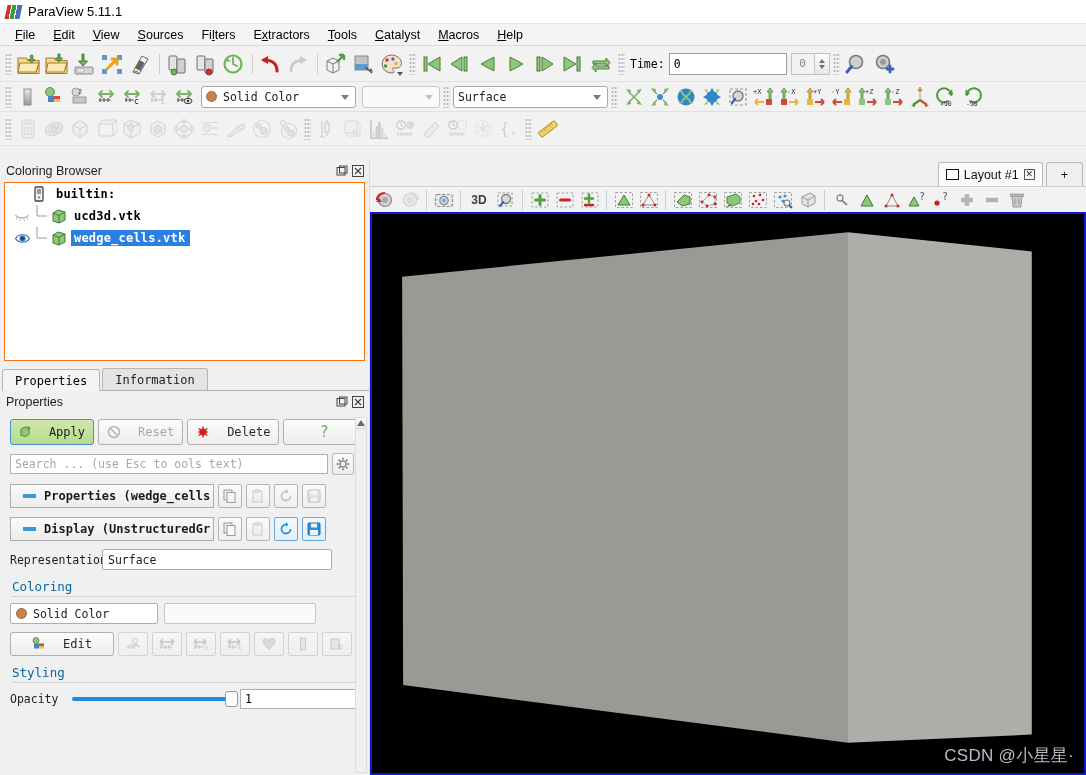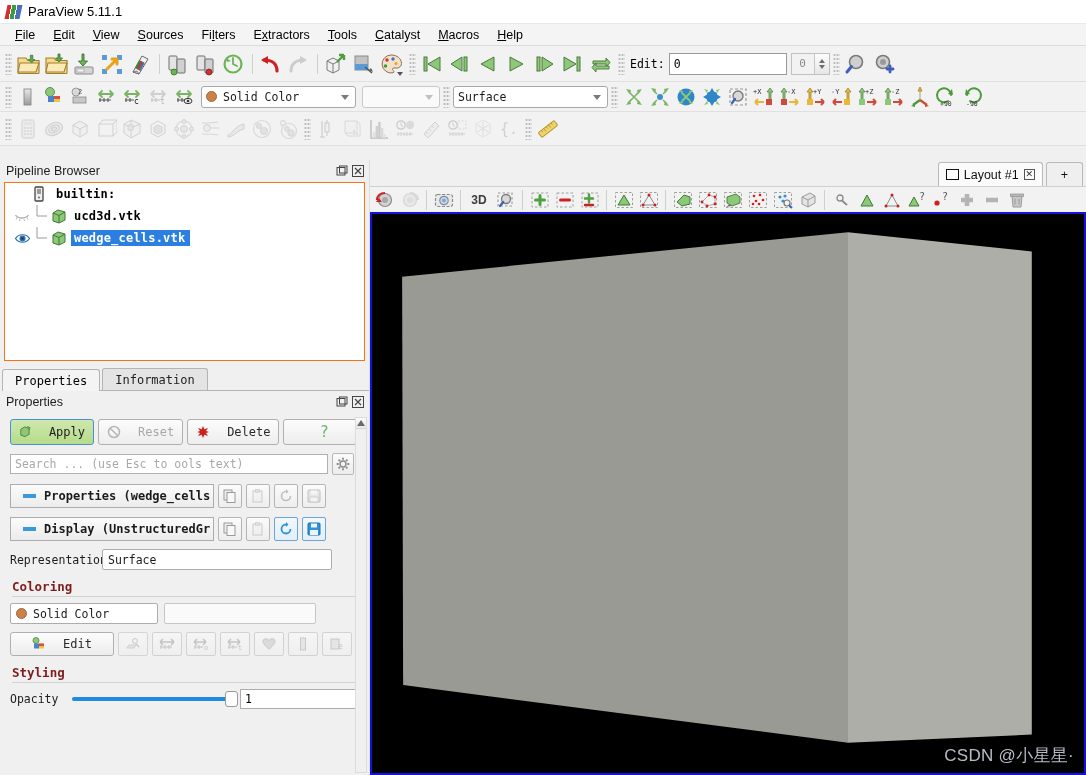--- a/index.html
+++ b/index.html
@@ -293,21 +293,21 @@
   }
   .fcombo {
     height: 21px; border: 1px solid #adadad; background: #fff;
     border-radius: 2px; position: relative;
     font-family: "DejaVu Sans Mono", monospace;
     font-size: 11.5px; color: #1a1a1a;
     display: flex; align-items: center; padding: 0 18px 0 5px;
   }
   .grouphdr {
     font-family: "DejaVu Sans Mono", monospace;
-    font-size: 12.5px; font-weight: bold; color: #7f1d1d;
+    font-size: 12.5px; font-weight: normal; color: #0369a1;
     margin: 9px 0 2px 8px;
   }
   .grouprule { height: 1px; background: #d2d2d2; margin: 0 8px 0 8px; }
 
   .scrollbar {
     position: absolute; right: 2px; top: 4px; bottom: 2px; width: 12px;
     background: #f0f0f0; border: 1px solid #dcdcdc;
   }
   .scrollbar .thumbtop {
     width: 100%; height: 11px;
@@ -563,21 +563,21 @@
     </div>
     <div class="tbtn">
       <svg width="26" height="24" viewBox="0 0 26 24">
         <path d="M5 9 h13 v-3 l4 4.5 l-4 4.5 v-3 H5 Z" fill="#8cc878" stroke="#4a7a3a" stroke-width="1"></path>
         <path d="M21 17 H8 v3 l-4 -4.5 l4 -4.5 v3 h13 Z" fill="#8cc878" stroke="#4a7a3a" stroke-width="1" opacity=".95"></path>
       </svg>
     </div>
 
     <div class="grip"></div>
 
-    <span class="timelabel">Edit:</span>
+    <span class="timelabel">Time:</span>
     <div class="timefield">0</div>
     <div class="spin">
       <div class="sv">0</div>
       <div class="sb">
           <i class="up"></i>
           <i class="dn"></i>
         </div>
     </div>
 
     <div class="grip"></div>
@@ -947,21 +947,21 @@
         </g>
       </svg>
     </div>
   </div>
 
   <div class="main">
 
     <div class="leftcol">
 
       <div class="dockhdr">
-        <span>Pipeline Browser</span>
+        <span>Coloring Browser</span>
         <span class="sp"></span>
         <span class="dockbtn">
           <svg width="12" height="12" viewBox="0 0 12 12">
               <rect x="1" y="2.5" width="8" height="7.5" fill="none" stroke="#444" stroke-width="1"></rect>
               <rect x="3.5" y="1" width="7.5" height="7" fill="none" stroke="#444" stroke-width="1"></rect>
             </svg>
         </span>
         <span class="dockbtn">
           <svg width="12" height="12" viewBox="0 0 12 12">
               <rect x="0.5" y="0.5" width="11" height="11" fill="none" stroke="#444" stroke-width="1"></rect>

